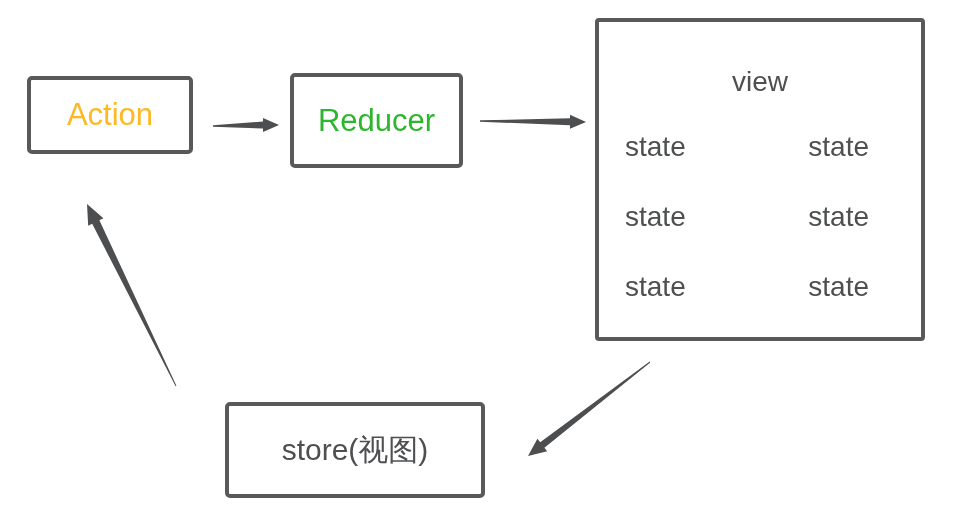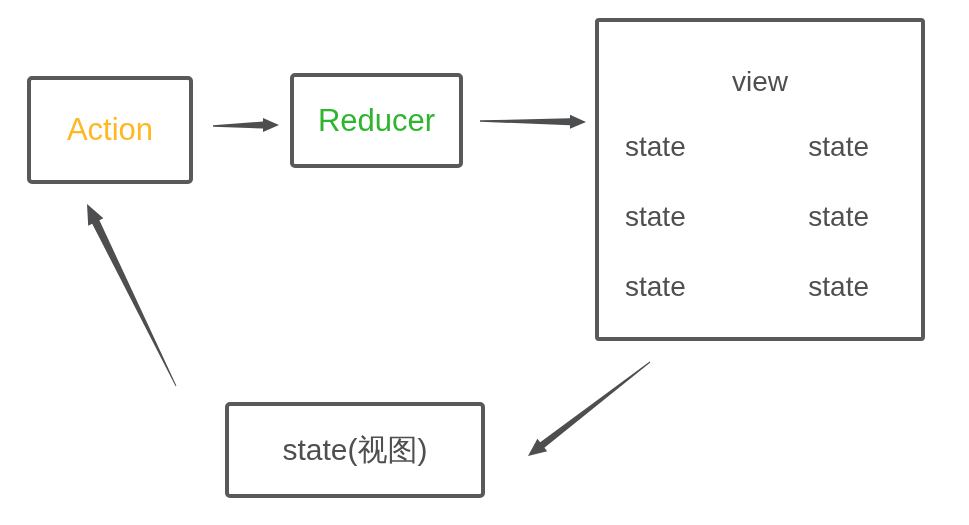--- a/index.html
+++ b/index.html
@@ -18,21 +18,21 @@
   .box {
     position: absolute;
     box-sizing: border-box;
     border: 4px solid var(--box-border, #58595b);
     border-radius: 5px;
     background: #ffffff;
     display: flex;
     align-items: center;
     justify-content: center;
   }
-  .node-action { left: 27px; top: 76px; width: 166px; height: 108px; }
+  .node-action { left: 27px; top: 76px; width: 166px; height: 78px; }
   .node-action .label {
     color: var(--action-text, #fdb824);
     font-size: 31px;
   }
   .node-reducer { left: 290px; top: 73px; width: 173px; height: 95px; }
   .node-reducer .label {
     color: var(--reducer-text, #2db52d);
     font-size: 31px;
   }
   .node-store {
@@ -98,21 +98,21 @@
       <span>state</span>
       <span>state</span>
     </div>
     <div class="store-row r3">
       <span>state</span>
       <span>state</span>
     </div>
   </div>
 
   <div class="box node-view">
-    <span class="label">state(视图)</span>
+    <span class="label">store(视图)</span>
   </div>
 
   <svg class="arrows-layer" viewBox="0 0 969 525" xmlns="http://www.w3.org/2000/svg">
     <polygon points="213,126.7 263,128.5 263,132 279,125 263,118 263,121.5 213,125.3"></polygon>
     <polygon points="480,121.7 570,125.3 570,128.8 586,122 570,114.8 570,118.3 480,120.3"></polygon>
     <polygon points="649.7,361.6 540.2,442.2 537.4,438.7 528,456 547.2,451.3 544.4,447.8 650.3,362.4"></polygon>
     <polygon points="176.4,385.8 99.4,220.2 103.4,218.3 87,204 88.2,225.7 92.2,223.8 175.6,386.2"></polygon>
   </svg>
 
 </div>

